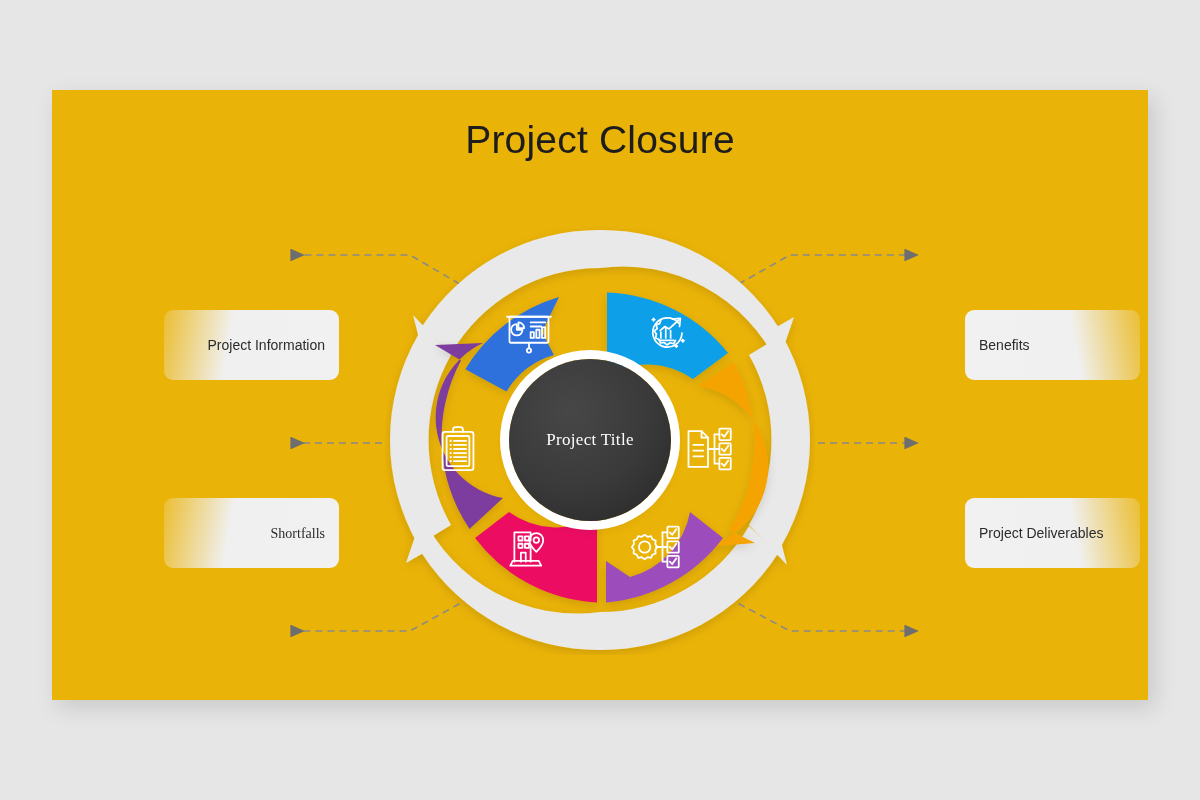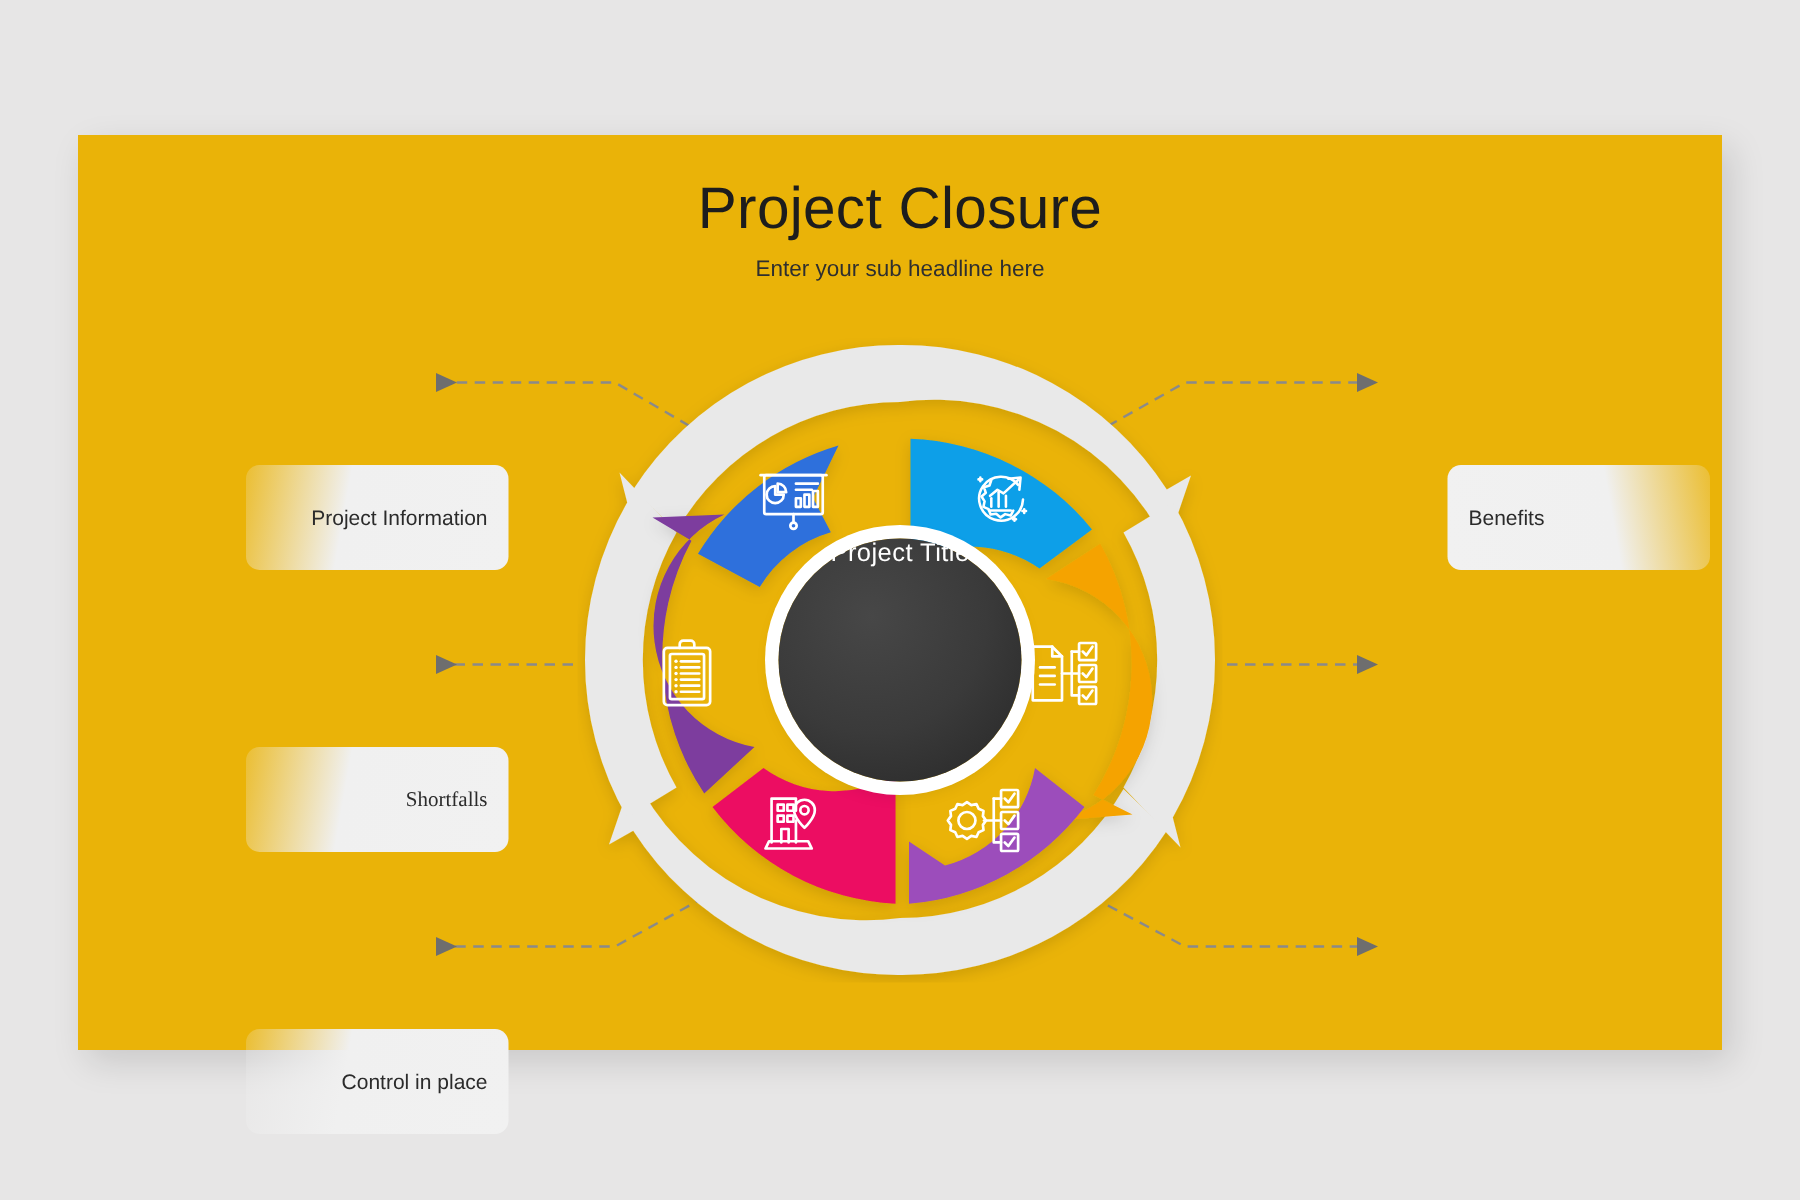--- a/index.html
+++ b/index.html
@@ -86,46 +86,47 @@
   #wheel {
     position: absolute;
     left: 385px;
     top: 225px;
     width: 430px;
     height: 430px;
   }
 
   #center-hub {
     position: absolute;
-    left: 134px;
+    left: 124px;
     top: 134px;
     width: 162px;
     height: 162px;
     border-radius: 50%;
     background: radial-gradient(circle at 38% 32%, #474747 0%, #3a3a3a 52%, #262626 100%);
     box-shadow: 0 0 0 9px #ffffff, 0 4px 14px rgba(0,0,0,0.22);
     display: flex;
+    align-items: center;
     justify-content: center;
+    font-family: Liberation Serif, serif;
   }
   #center-hub-label {
     color: #ffffff;
     font-size: 17px;
     font-weight: 400;
     letter-spacing: 0.3px;
   }
 
   .seg-icon { position: absolute; width: 52px; height: 52px; }
 </style>
 </head>
 <body>
 
 <div id="slide-card">
 
   <div id="page-title">Project Closure</div>
-  <div id="page-subtitle">Enter your sub headline here</div>
 
   <svg class="connector" style="left:0; top:0;" width="1096" height="610" viewBox="0 0 1096 610">
     <defs>
       <marker id="arrL" markerWidth="9" markerHeight="8" refX="8" refY="4" orient="auto">
         <path d="M9,0 L9,8 L0,4 Z" fill="#6e6e6e"></path>
       </marker>
       <marker id="arrR" markerWidth="9" markerHeight="8" refX="1" refY="4" orient="auto">
         <path d="M0,0 L0,8 L9,4 Z" fill="#6e6e6e"></path>
       </marker>
     </defs>
@@ -142,26 +143,26 @@
 
     <polyline points="676,508 738,541 854,541" fill="none" stroke="#8a8a8a" stroke-width="1.6" stroke-dasharray="7,5" marker-end="url(#arrR)"></polyline>
   </svg>
 
   <div class="label-chip left" id="chip-project-information">
     <span>Project Information</span>
   </div>
   <div class="label-chip left" id="chip-shortfalls">
     <span>Shortfalls</span>
   </div>
-  <div class="label-chip left" id="chip-control-in-place">
-    <span>Control in place</span>
-  </div>
 
   <div class="label-chip right" id="chip-benefits">
     <span>Benefits</span>
+  </div>
+  <div class="label-chip right" id="chip-project-deliverables">
+    <span>Project Deliverables</span>
   </div>
 
 </div>
 
 <div id="wheel">
 
   <svg width="430" height="430" viewBox="0 0 430 430">
     <defs>
       <filter id="softShadow" x="-25%" y="-25%" width="150%" height="150%">
         <feDropShadow dx="0" dy="3" stdDeviation="5" flood-color="#000000" flood-opacity="0.13"></feDropShadow>

